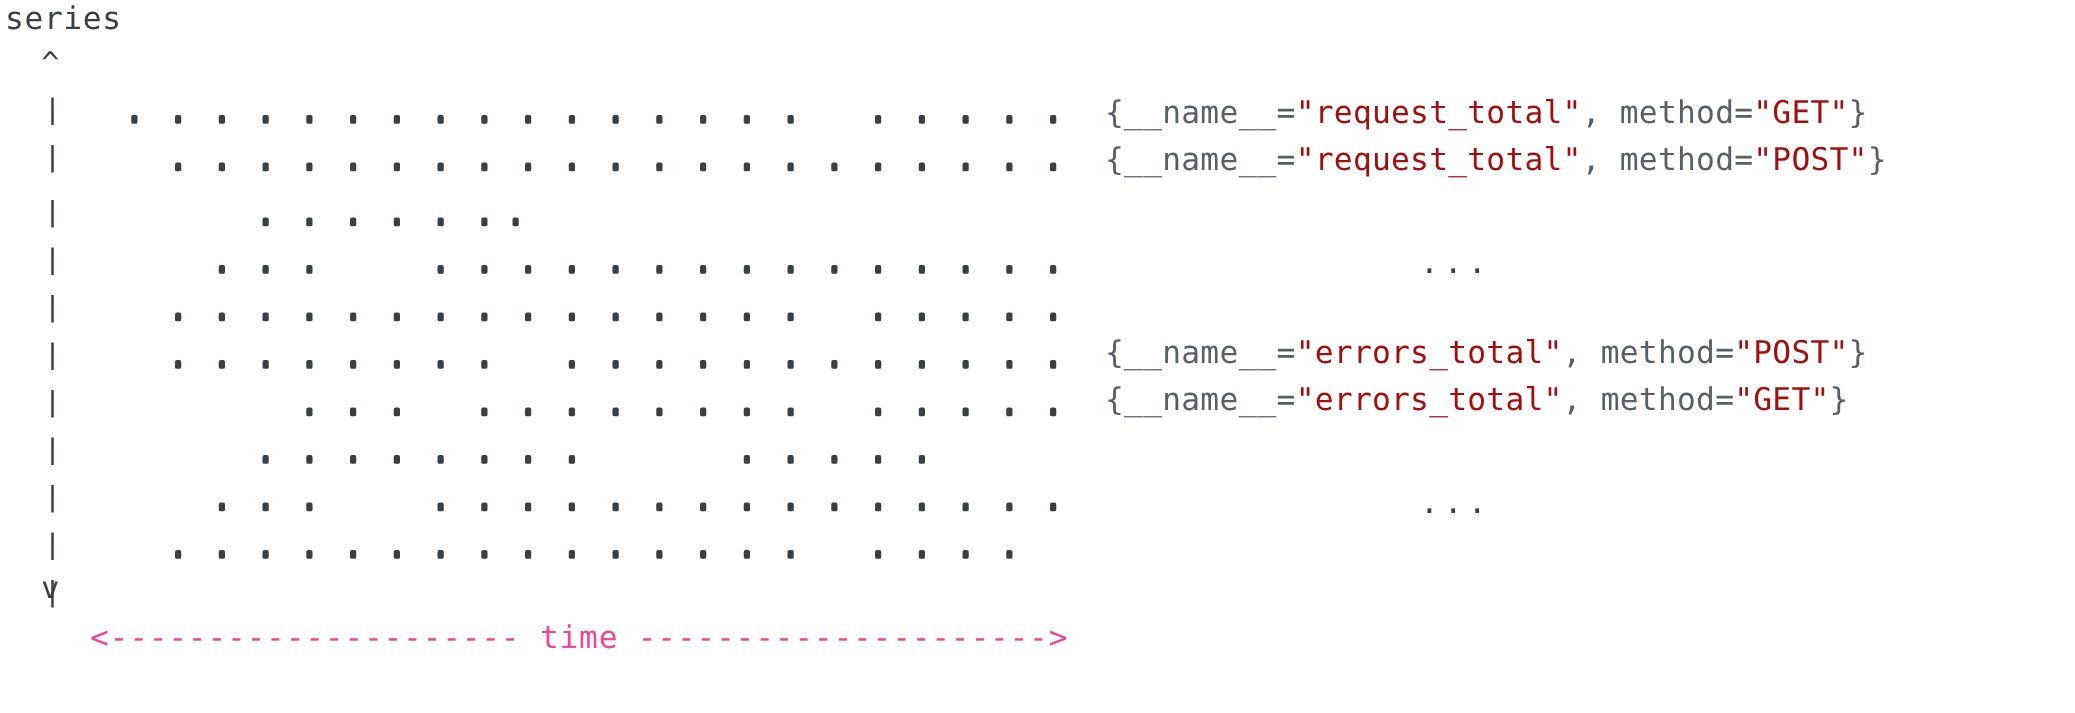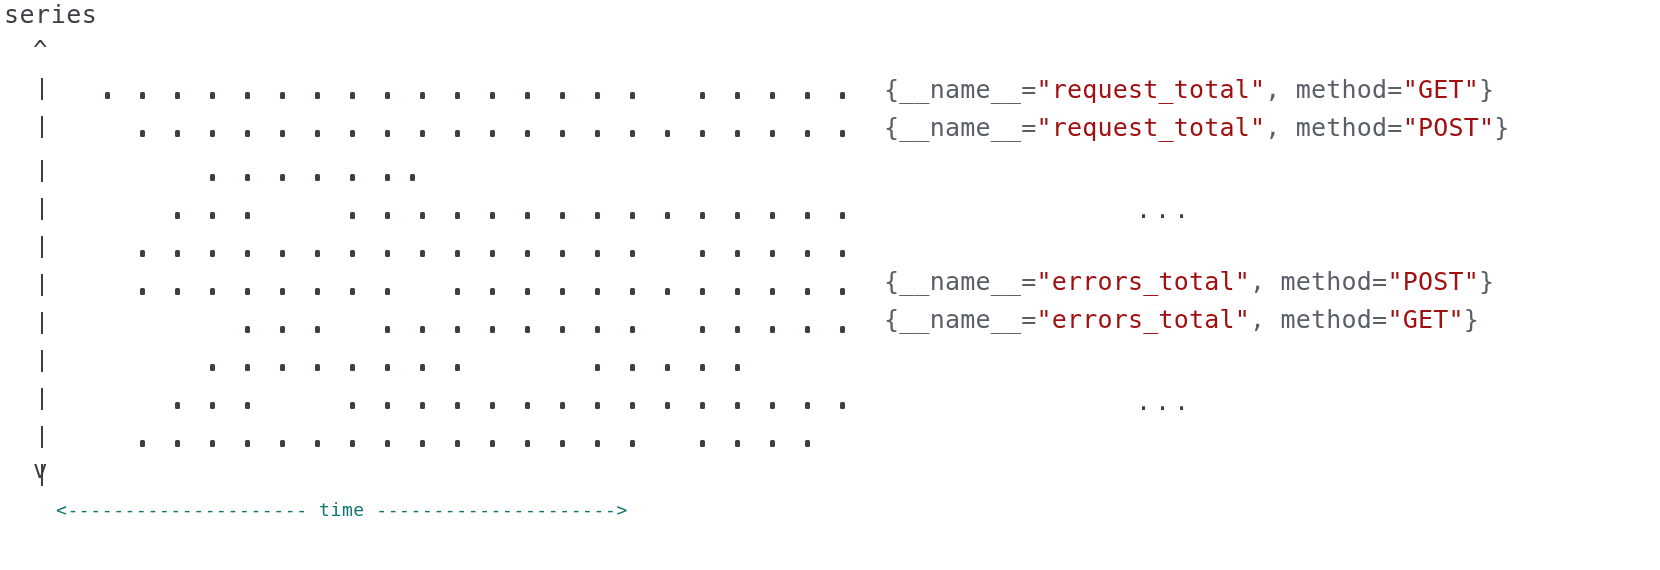--- a/index.html
+++ b/index.html
@@ -40,26 +40,26 @@
     position: absolute;
     left: 41px;
     width: 2px;
     height: 22px;
     background: #3a3f44;
   }
 
   
   #time-axis {
     position: absolute;
-    left: 56px;
+    left: 72px;
     top: 495px;
-    font-size: 18px;
+    font-size: 25px;
     line-height: 30px;
     white-space: pre;
-    color: #0f766e;
+    color: #ec4899;
     letter-spacing: 0.6px;
   }
 
   
   .dot-row {
     position: absolute;
     height: 10px;
     white-space: pre;
     font-size: 25px;
     line-height: 10px;

